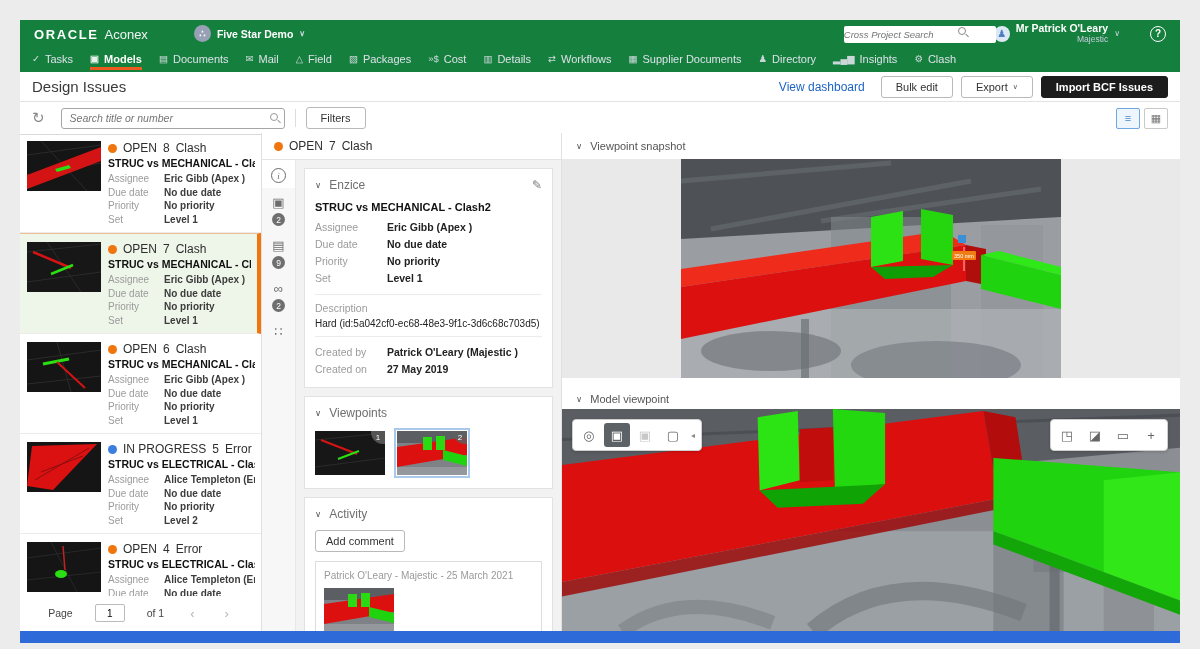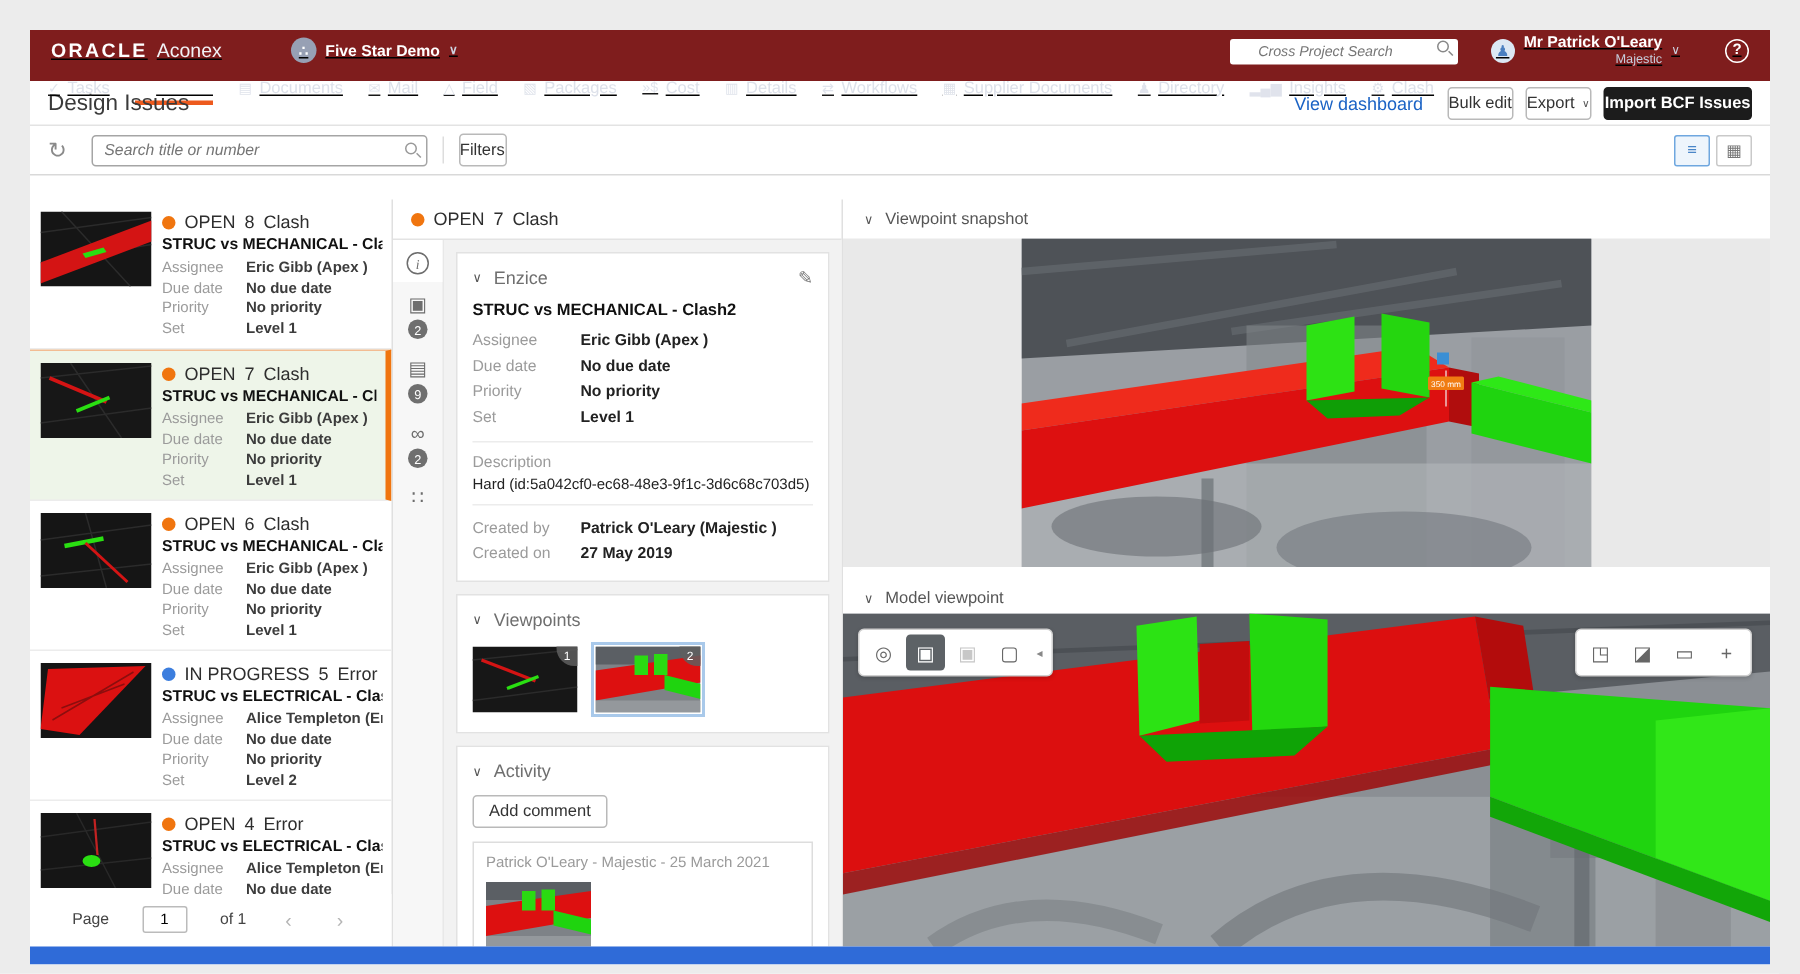--- a/index.html
+++ b/index.html
@@ -1,47 +1,47 @@
 <!DOCTYPE html>
 <html><head>
 <meta charset="utf-8">
 <style>
   * { margin:0; padding:0; box-sizing:border-box; }
   html,body { width:1200px; height:649px; background:#ececec; font-family:"Liberation Sans",sans-serif; }
   .app { position:absolute; left:20px; top:20px; width:1160px; height:623px; background:#fff; overflow:hidden; }
 
   
-  .topbar { height:34px; background:#7f1d1d;text-decoration:underline; }
+  .topbar { height:52px; background:#15803d; }
   .row1 { height:27px; display:flex; align-items:center; padding:0 14px; }
   .oracle { color:#fff; font-weight:bold; letter-spacing:1.6px; font-size:13px; }
   .product { color:#f2f3f6; font-size:13px; margin-left:6px; font-weight:normal; }
   .project-selector { display:flex; align-items:center; gap:6px; margin-left:46px; color:#fff; font-size:10.5px; font-weight:bold; cursor:pointer; }
   .proj-logo { width:17px; height:17px; border-radius:50%; background:#97a0b4; color:#fff; font-size:10px; display:flex; align-items:center; justify-content:center; }
   .caret { color:#cdd3e0; font-size:8px; }
   .sp { flex:1; }
   .cps-wrap { position:relative; width:152px; }
-  .cps-wrap input { width:100%; height:17px; border:none; border-radius:2px; font-size:9.5px; font-style:italic; padding:0 18px 0 19px; color:#333; outline:none; font-family:"Liberation Sans",sans-serif; }
+  .cps-wrap input { width:100%; height:17px; border:none; border-radius:2px; font-size:9.5px; font-style:italic; padding:0 18px 0 0; color:#333; outline:none; font-family:"Liberation Sans",sans-serif;margin-left:24px; }
   .mag { position:absolute; right:6px; top:3px; width:8px; height:8px; border:1.4px solid #888; border-radius:50%; }
   .mag::after { content:""; position:absolute; width:4px; height:1.4px; background:#888; left:6px; top:7px; transform:rotate(45deg); }
   .user { display:flex; align-items:center; gap:6px; margin-left:22px; }
   .avatar { width:16px; height:16px; border-radius:50%; background:#dce8f4; color:#4a7fc0; font-size:10px; display:flex; align-items:center; justify-content:center; }
   .uname { color:#fff; font-weight:bold; font-size:10.5px; line-height:11px; }
   .uorg { display:block; color:#c6cddc; font-size:8.5px; font-weight:normal; text-align:right; }
   .help-circle { width:16px; height:16px; margin-left:30px; border:1.5px solid #fff; border-radius:50%; color:#fff; font-size:10px; font-weight:bold; display:flex; align-items:center; justify-content:center; }
   .row2 { height:23px; display:flex; align-items:center; padding:0 12px; gap:17px; }
   .nav-item { display:flex; align-items:center; gap:5px; height:23px; font-size:11px; color:#dde1ea; cursor:pointer; }
   .nav-item .nico { font-size:9.5px; opacity:.9; }
   .nav-item.active { color:#fff; font-weight:bold; border-bottom:3px solid #ed5a1e; padding-top:3px; }
 
   
   .page-header { height:30px; border-bottom:1px solid #e3e3e3; display:flex; align-items:center; padding:0 12px; }
   .ph-title { font-size:15px; color:#3a3a3a; }
   .ph-actions { margin-left:auto; display:flex; align-items:center; gap:8px; }
   .link { color:#1b63c5; font-size:12px; margin-right:8px; cursor:pointer; }
-  .btn { height:22px; padding:0 0; background:#fff; border:1px solid #b9b9b9; border-radius:3px; font-size:11px; color:#333; display:flex; align-items:center; gap:5px; cursor:pointer; }
+  .btn { height:22px; padding:0 14px; background:#fff; border:1px solid #b9b9b9; border-radius:3px; font-size:11px; color:#333; display:flex; align-items:center; gap:5px; cursor:pointer; }
   .btn .bcaret { font-size:7px; color:#555; }
   .btn-dark { background:#1c1c1c; color:#fff; border-color:#1c1c1c; font-weight:bold; }
 
   
   .filter-row { height:33px; border-bottom:1px solid #d9d9d9; display:flex; align-items:center; padding:0 12px; gap:10px; }
   .refresh { color:#8a8a8a; font-size:15px; cursor:pointer; }
   .search-wrap { position:relative; width:224px; margin-left:6px; }
   .search-wrap input { width:100%; height:21px; border:1px solid #a5a5a5; border-radius:3px; font-size:10.5px; font-style:italic; padding:0 24px 0 8px; color:#444; outline:none; font-family:"Liberation Sans",sans-serif; }
   .mag2 { position:absolute; right:7px; top:5px; width:8px; height:8px; border:1.4px solid #999; border-radius:50%; }
   .mag2::after { content:""; position:absolute; width:4px; height:1.4px; background:#999; left:6px; top:7px; transform:rotate(45deg); }

